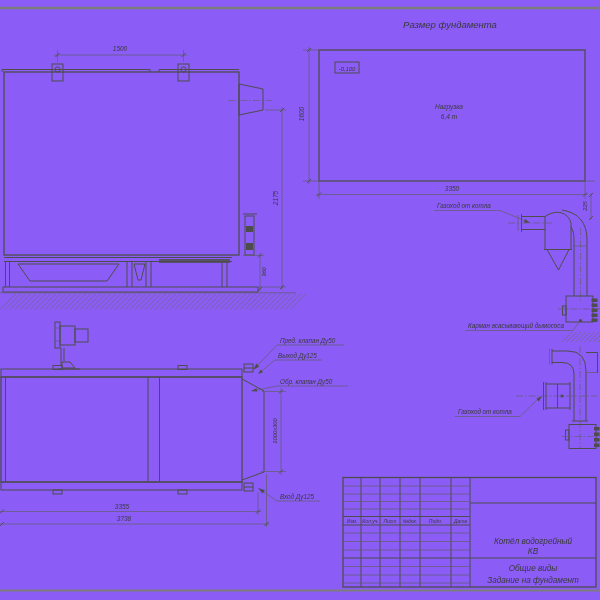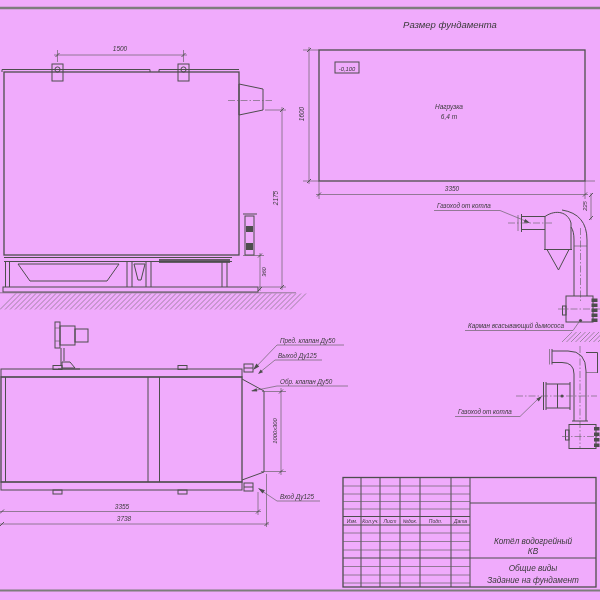--- a/index.html
+++ b/index.html
@@ -1,16 +1,16 @@
 <!DOCTYPE html>
 <html><head>
 <meta charset="utf-8">
 <style>
   html,body{margin:0;padding:0;background:#fff;}
-  #canvas{position:relative;width:600px;height:600px;background:#f0abfc;overflow:hidden;}
+  #canvas{position:relative;width:600px;height:600px;background:#8b5cf6;overflow:hidden;}
   svg text{font-family:"Liberation Sans","DejaVu Sans",sans-serif;font-style:italic;fill:#3a3a3a;}
   .t5{font-size:5px}.t58{font-size:5.8px}.t63{font-size:6.3px}.t65{font-size:6.5px}.t82{font-size:8.2px}.t95{font-size:9.5px}
   .ln{stroke:#4d4d4d;fill:none;stroke-width:1}
   .thick{stroke-width:1.3}
   .thin{stroke:#5f5f5f;stroke-width:.65}
   .tick{stroke:#4d4d4d;stroke-width:.9}
   .cl{stroke:#5f5f5f;stroke-width:.6;stroke-dasharray:7 2 1.5 2}
   .dk{fill:#4d4d4d;stroke:none}
   .hatch line{stroke:#6a6a6a;stroke-width:.6}
 </style>

